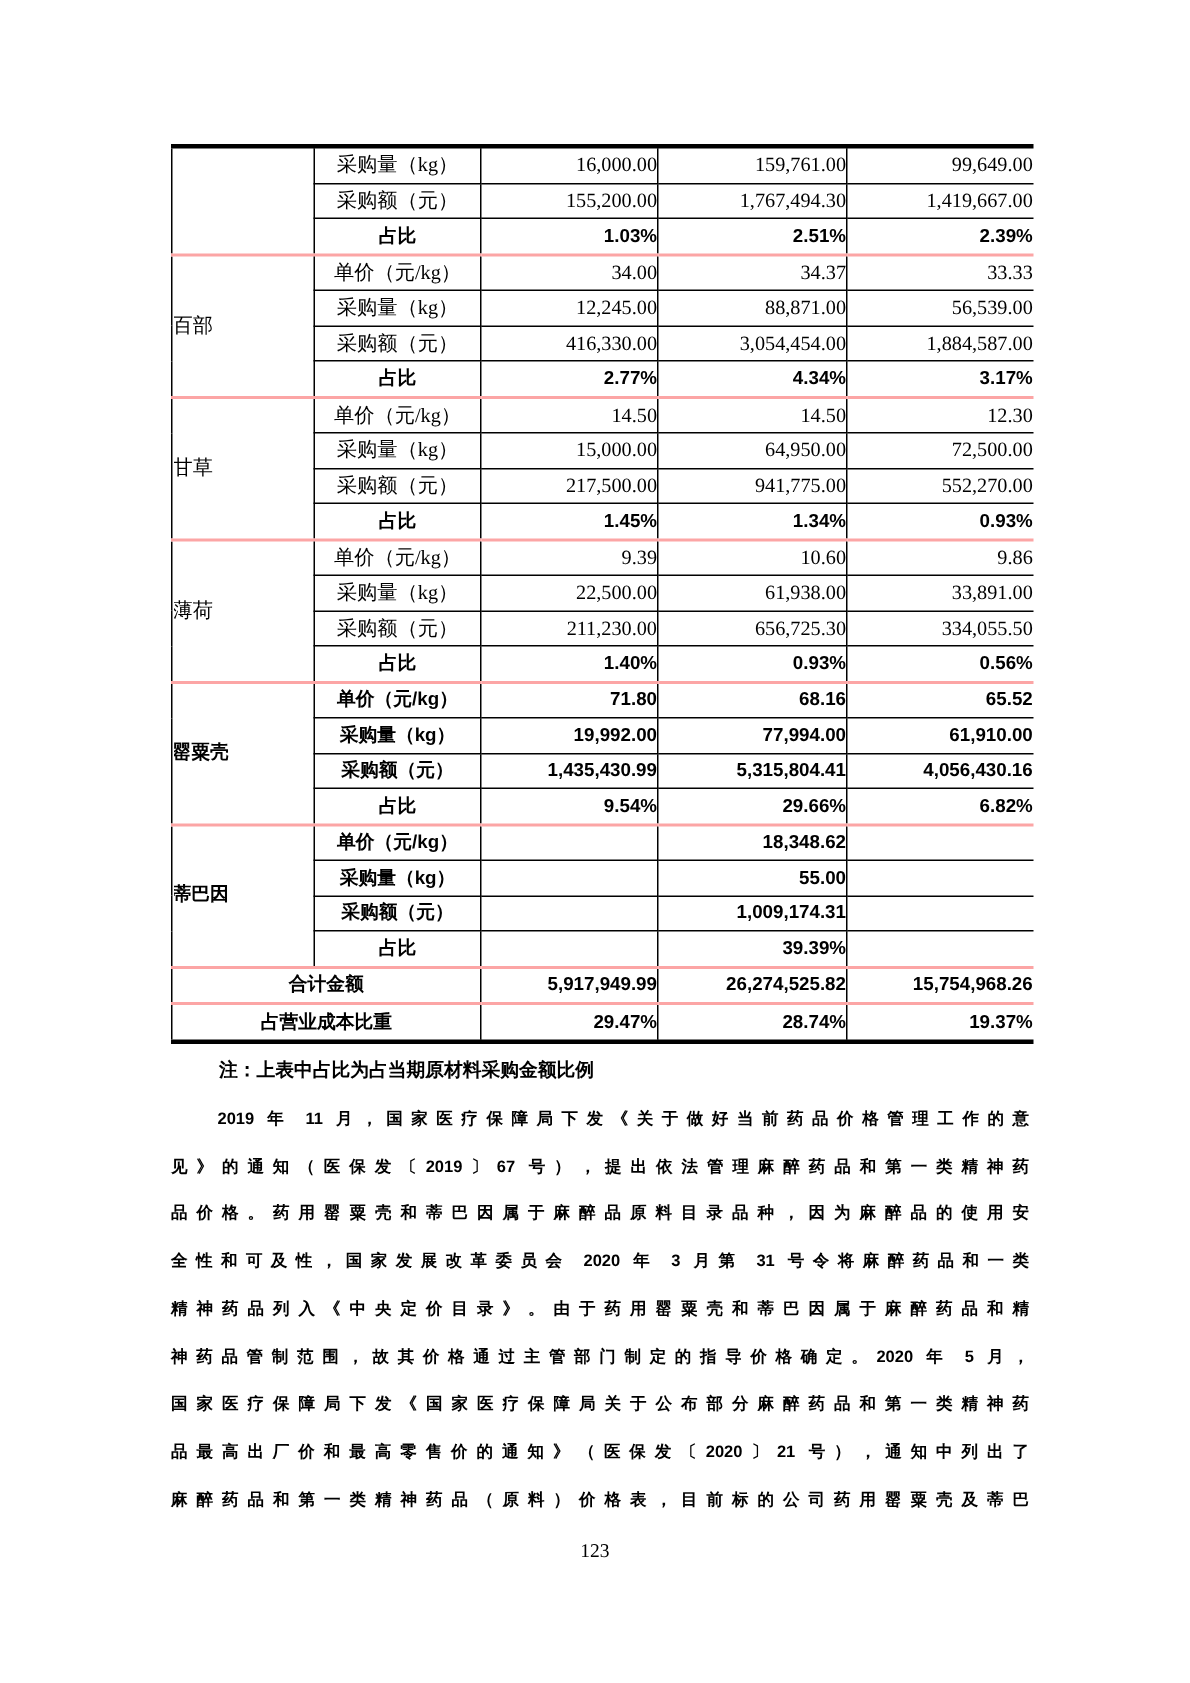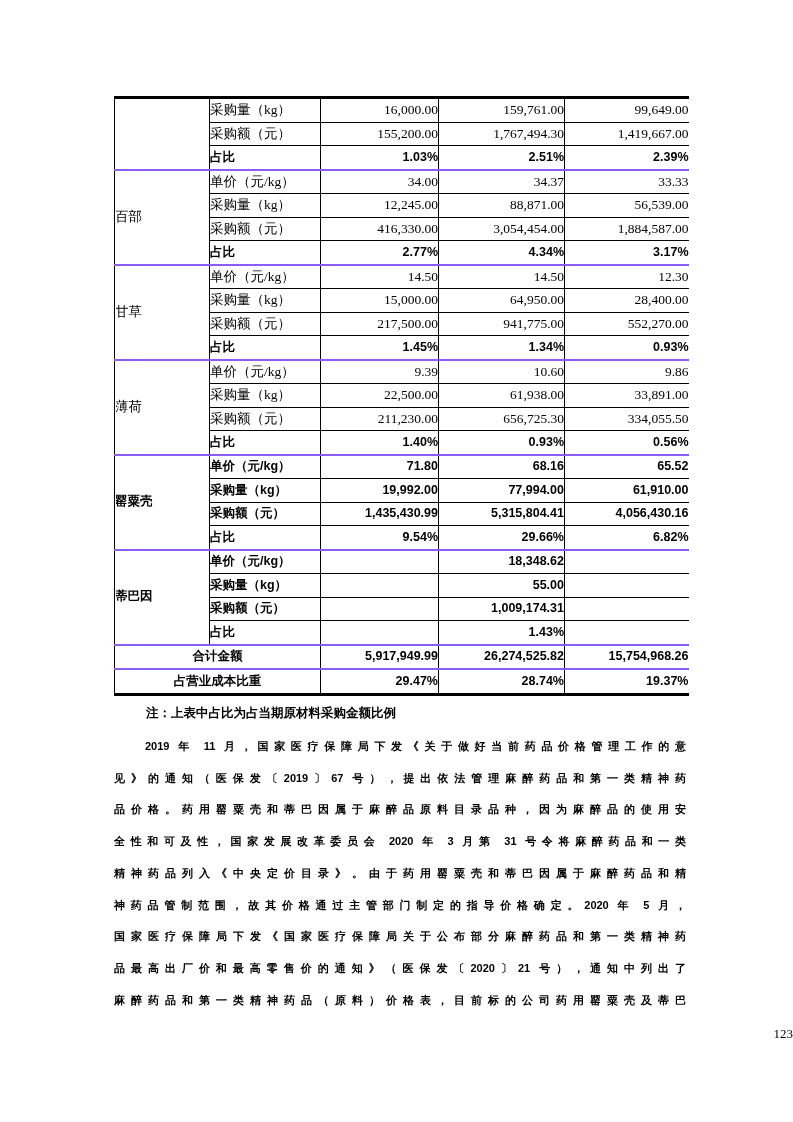--- a/index.html
+++ b/index.html
@@ -14,24 +14,24 @@
     border-collapse:collapse;table-layout:fixed;
     border-top:3px solid #000;border-bottom:3px solid #000;
   }
   table.tbl td{
     height:22.5px;padding:0;margin:0;
     font-size:13.5px;line-height:1.05;vertical-align:middle;
     border:1px solid #000;
     overflow:hidden;white-space:nowrap;
   }
   td.name{border-left:none;padding-left:9px;text-align:left;border-radius:11px;}
-  td.lab{padding-left:7px;text-align:left;}
+  td.lab{padding-left:7px;text-align:center;}
   td.val{padding-right:5px;text-align:right;}
   table.tbl tr > td:last-child{border-right:none;}
-  tr.gs > td{border-top:2px solid #8b5cf6;}
+  tr.gs > td{border-top:2px solid #fca5a5;}
   tr.emph > td{
     font-family:"Liberation Sans", sans-serif;
     font-weight:700;font-size:12.5px;margin-top:48px;
   }
   td.span{border-left:none;text-align:center;padding-left:0;}
   
   .note{
     position:absolute;left:146px;top:705px;
     font-family:"Liberation Sans", sans-serif;
     font-weight:700;font-size:12.5px;
@@ -45,21 +45,21 @@
   .pline{
     line-height:31.7px;
     text-align:justify;
     text-align-last:justify;
     text-justify:inter-ideograph;
   }
   .pline.indent{padding-left:31px;}
   
   .pageno{
     position:absolute;top:1026px;left:0;width:793px;
-    text-align:right;font-size:13px;
+    text-align:center;font-size:13px;
     font-family:"Liberation Serif", serif;
   }
 </style>
 </head>
 <body>
 
 <table class="tbl">
   <colgroup>
     <col style="width:95px">
       <col style="width:111px">
@@ -119,21 +119,21 @@
       <td class="name" rowspan="4">甘草</td>
       <td class="lab">单价（元/kg）</td>
       <td class="val">14.50</td>
       <td class="val">14.50</td>
       <td class="val">12.30</td>
     </tr>
     <tr>
       <td class="lab">采购量（kg）</td>
       <td class="val">15,000.00</td>
       <td class="val">64,950.00</td>
-      <td class="val">28,400.00</td>
+      <td class="val">72,500.00</td>
     </tr>
     <tr>
       <td class="lab">采购额（元）</td>
       <td class="val">217,500.00</td>
       <td class="val">941,775.00</td>
       <td class="val">552,270.00</td>
     </tr>
     <tr class="emph">
       <td class="lab">占比</td>
       <td class="val">1.45%</td>
@@ -208,21 +208,21 @@
     </tr>
     <tr class="emph">
       <td class="lab">采购额（元）</td>
       <td class="val"></td>
       <td class="val">1,009,174.31</td>
       <td class="val"></td>
     </tr>
     <tr class="emph">
       <td class="lab">占比</td>
       <td class="val"></td>
-      <td class="val">1.43%</td>
+      <td class="val">39.39%</td>
       <td class="val"></td>
     </tr>
 
     <tr class="gs emph">
       <td class="span" colspan="2">合计金额</td>
       <td class="val">5,917,949.99</td>
       <td class="val">26,274,525.82</td>
       <td class="val">15,754,968.26</td>
     </tr>
     <tr class="gs emph">

